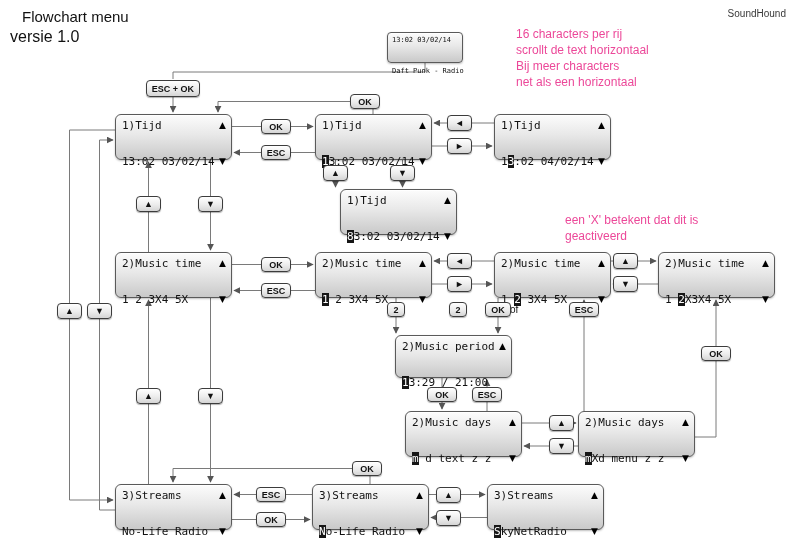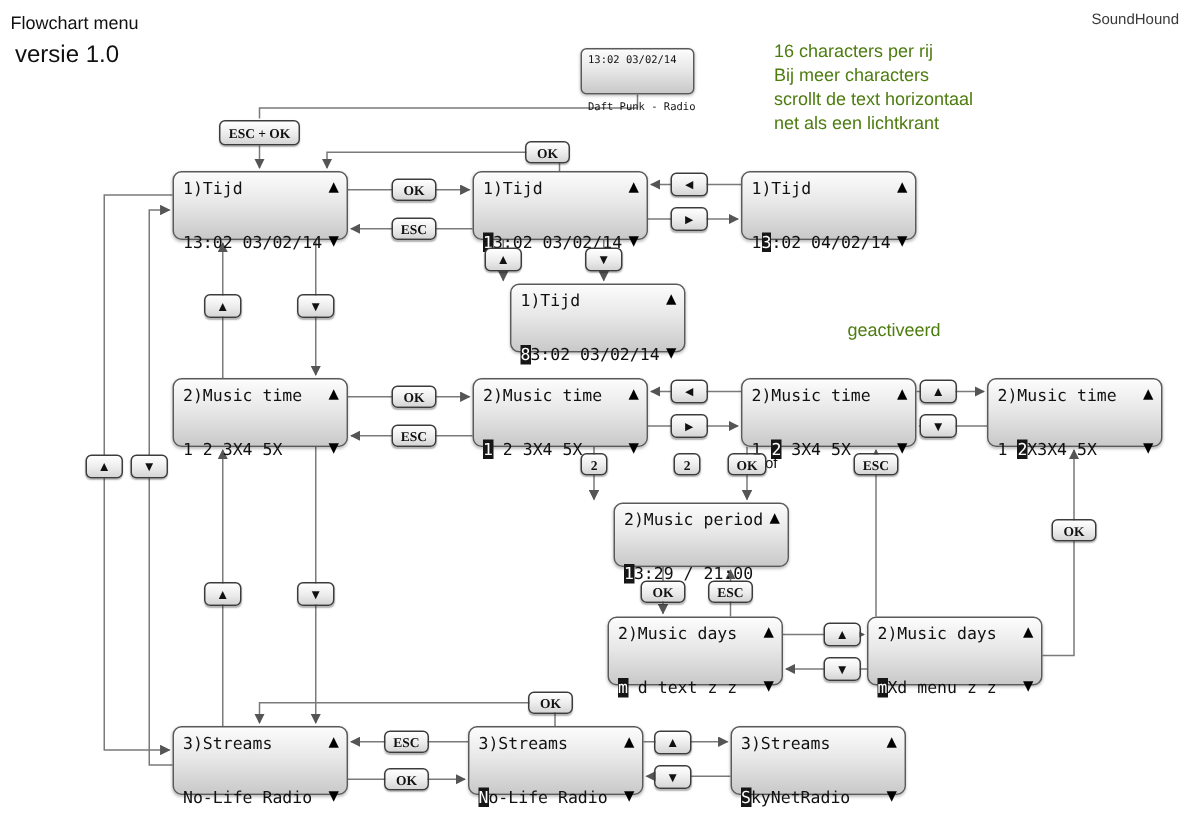--- a/index.html
+++ b/index.html
@@ -17,26 +17,26 @@
   .lrow{display:flex;justify-content:space-between;align-items:center;}
   .seg{white-space:pre;}
   .inv{white-space:pre;background:#161616;color:#fff;}
   .ar{font-family:"DejaVu Sans",sans-serif;font-size:9px;color:#000;margin-left:3px;}
 
   
   .btn{position:absolute;box-sizing:border-box;border:1.2px solid #3c3c3c;border-radius:4px;
        background:linear-gradient(180deg,#ffffff 0%,#ececec 55%,#d5d5d5 100%);
        box-shadow:0 1px 1px rgba(0,0,0,.3);
        display:flex;align-items:center;justify-content:center;
-       font-family:Liberation Serif, serif;font-size:9px;font-weight:bold;color:#111;}
-
-  .hdr-title{position:absolute;left:7px;top:8px;font-size:12px;color:#111;}
+       font-family:Liberation Sans, sans-serif;font-size:9px;font-weight:bold;color:#111;}
+
+  .hdr-title{position:absolute;left:22px;top:8px;font-size:15px;color:#111;}
   .hdr-version{position:absolute;left:10px;top:28px;font-size:16px;color:#111;}
   .hdr-brand{position:absolute;right:14px;top:8px;font-size:10px;color:#3a3a3a;}
-  .note{position:absolute;font-size:12px;line-height:16px;color:#4d7c0f;}
+  .note{position:absolute;font-size:12px;line-height:16px;color:#ec4899;}
   .of-label{position:absolute;font-size:10px;color:#111;}
 </style>
 </head>
 <body>
 
 <div class="canvas">
 
   <svg class="wires" viewBox="0 0 800 553">
     <defs>
       <marker id="arr" viewBox="0 0 10 10" refX="9" refY="5" markerWidth="7" markerHeight="7" orient="auto">
@@ -80,25 +80,26 @@
       <path d="M487,517.5 H431" marker-end="url(#arr)"></path>
     </g>
   </svg>
 
   <div class="hdr-title">Flowchart menu</div>
   <div class="hdr-version">versie 1.0</div>
   <div class="hdr-brand">SoundHound</div>
 
   <div class="note" style="left:516px;top:26px;">
     <div>16 characters per rij</div>
+    <div>scrollt de text horizontaal</div>
     <div>Bij meer characters</div>
-    <div>scrollt de text horizontaal</div>
-    <div>net als een lichtkrant</div>
+    <div>net als een horizontaal</div>
   </div>
   <div class="note" style="left:565px;top:212px;">
+    <div>een 'X' betekent dat dit is</div>
     <div>geactiveerd</div>
   </div>
 
   <div class="lcd small" style="left:387px;top:32px;width:76px;height:31px;">
     <div class="lrow">
         <span class="seg">13:02 03/02/14</span>
       </div>
     <div class="lrow">
         <span class="seg">Daft Punk - Radio</span>
       </div>
@@ -179,21 +180,21 @@
     <div class="lrow">
         <span class="seg">2)Music time</span>
         <span class="ar">▲</span>
       </div>
     <div class="lrow">
         <span class="seg"><span class="seg">1 </span><span class="inv">2</span><span class="seg">X3X4 5X</span></span>
         <span class="ar">▼</span>
       </div>
   </div>
 
-  <div class="lcd" style="left:409px;top:335px;width:117px;height:43px;">
+  <div class="lcd" style="left:395px;top:335px;width:117px;height:43px;">
     <div class="lrow">
         <span class="seg">2)Music period</span>
         <span class="ar">▲</span>
       </div>
     <div class="lrow">
         <span class="seg"><span class="seg"></span><span class="inv">1</span><span class="seg">3:29 / 21:00</span></span>
         <span class="ar"></span>
       </div>
   </div>
 

